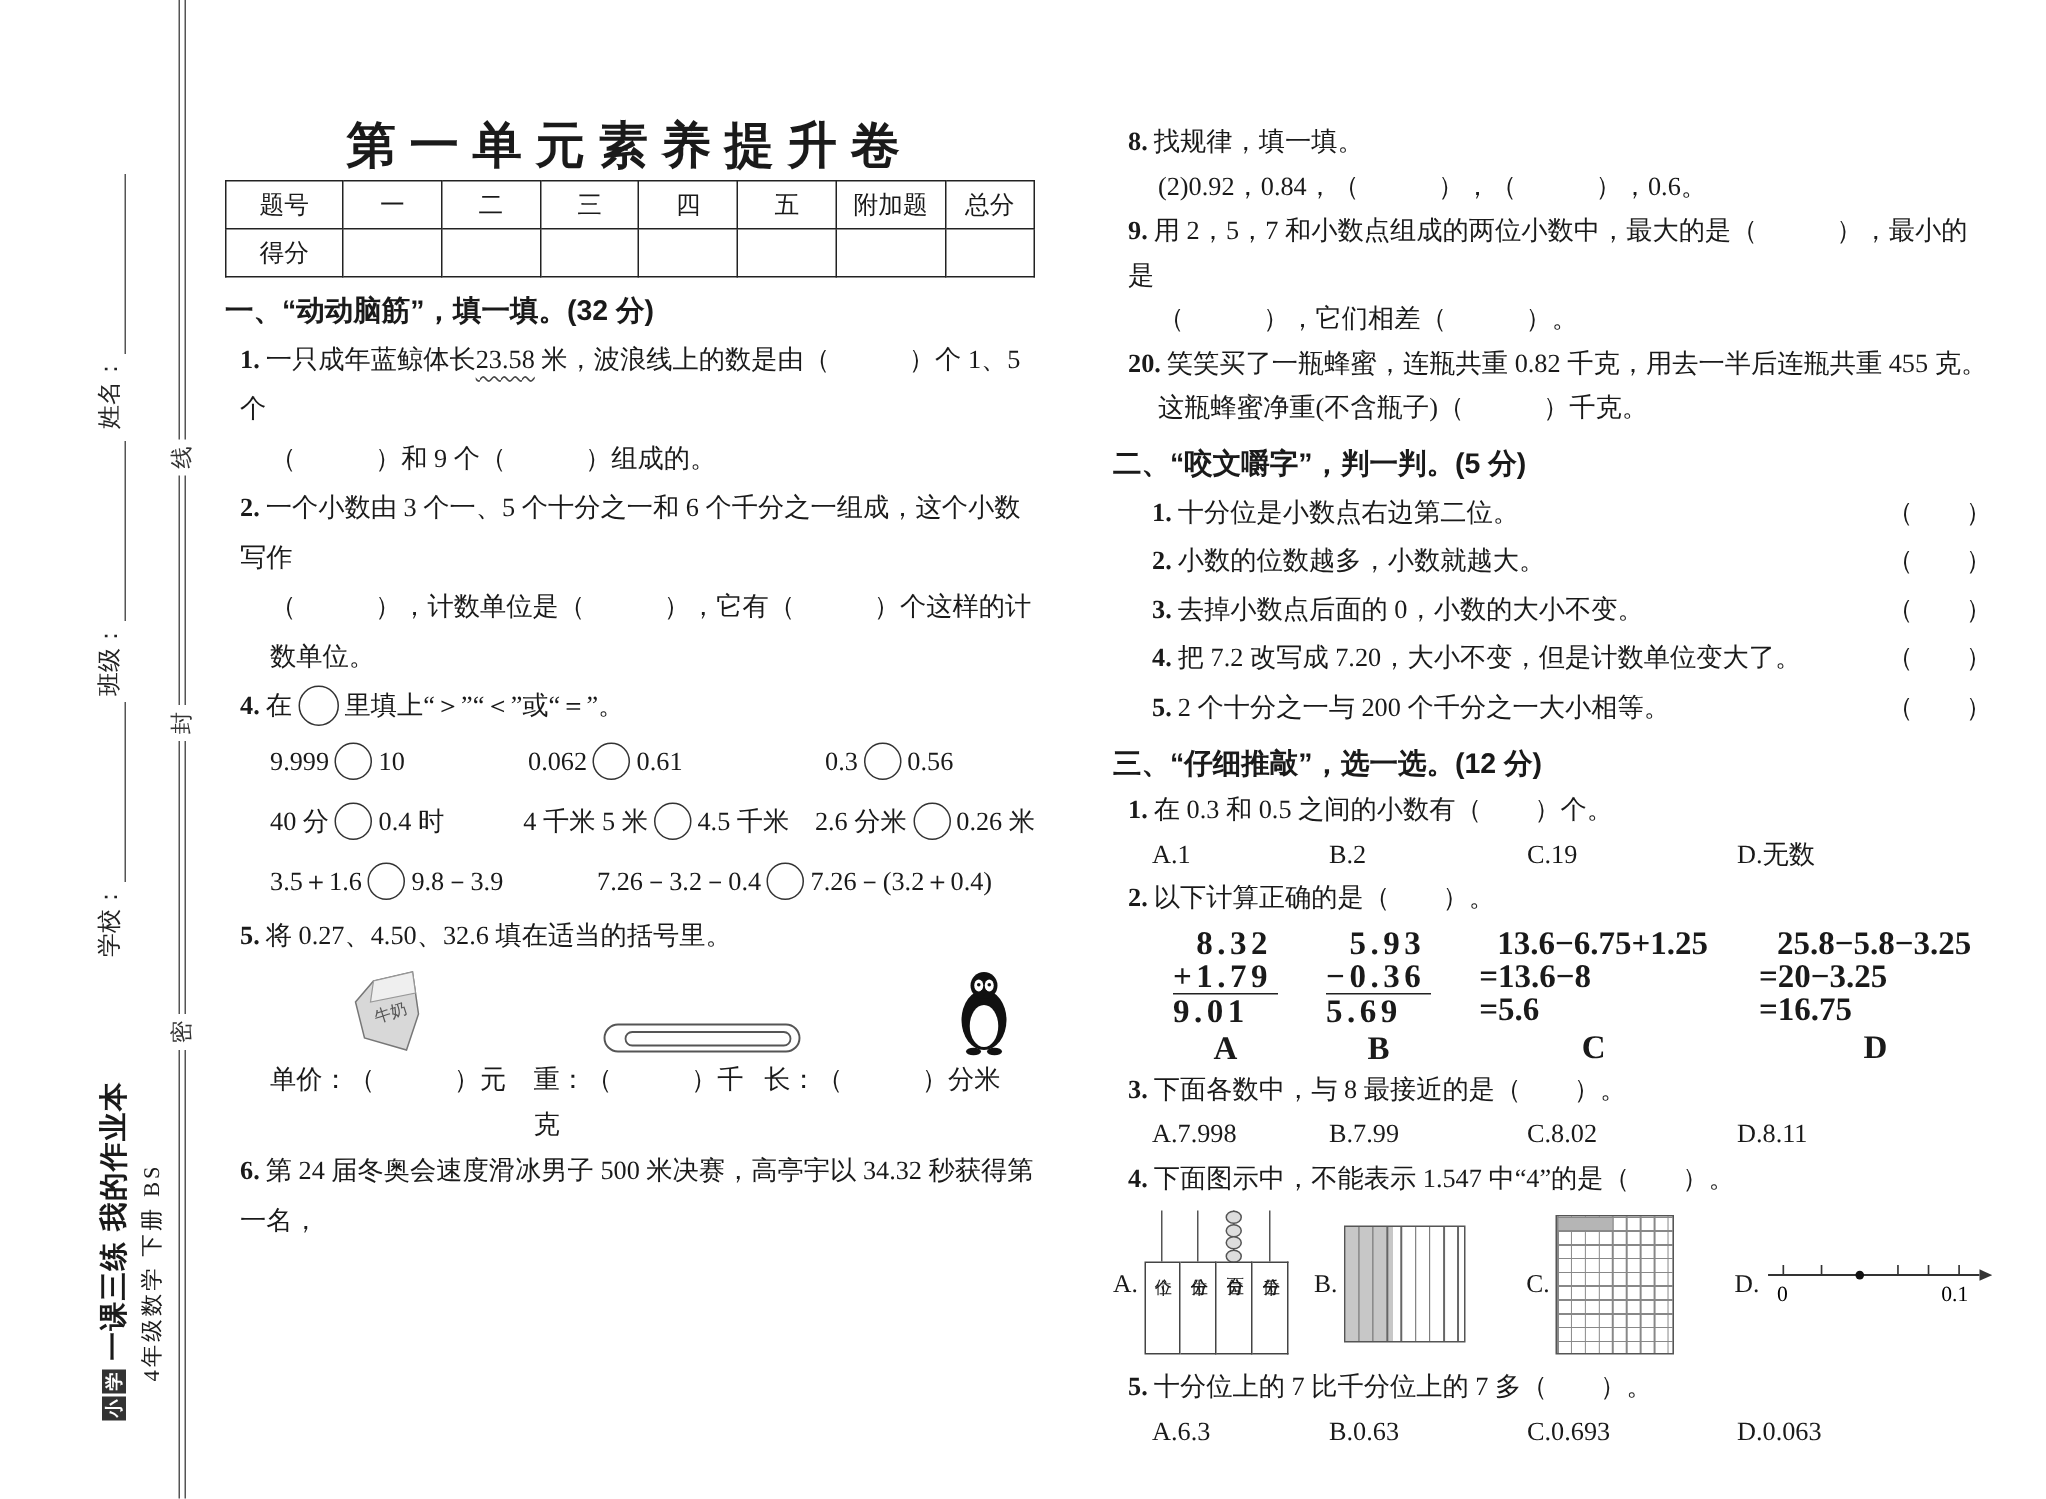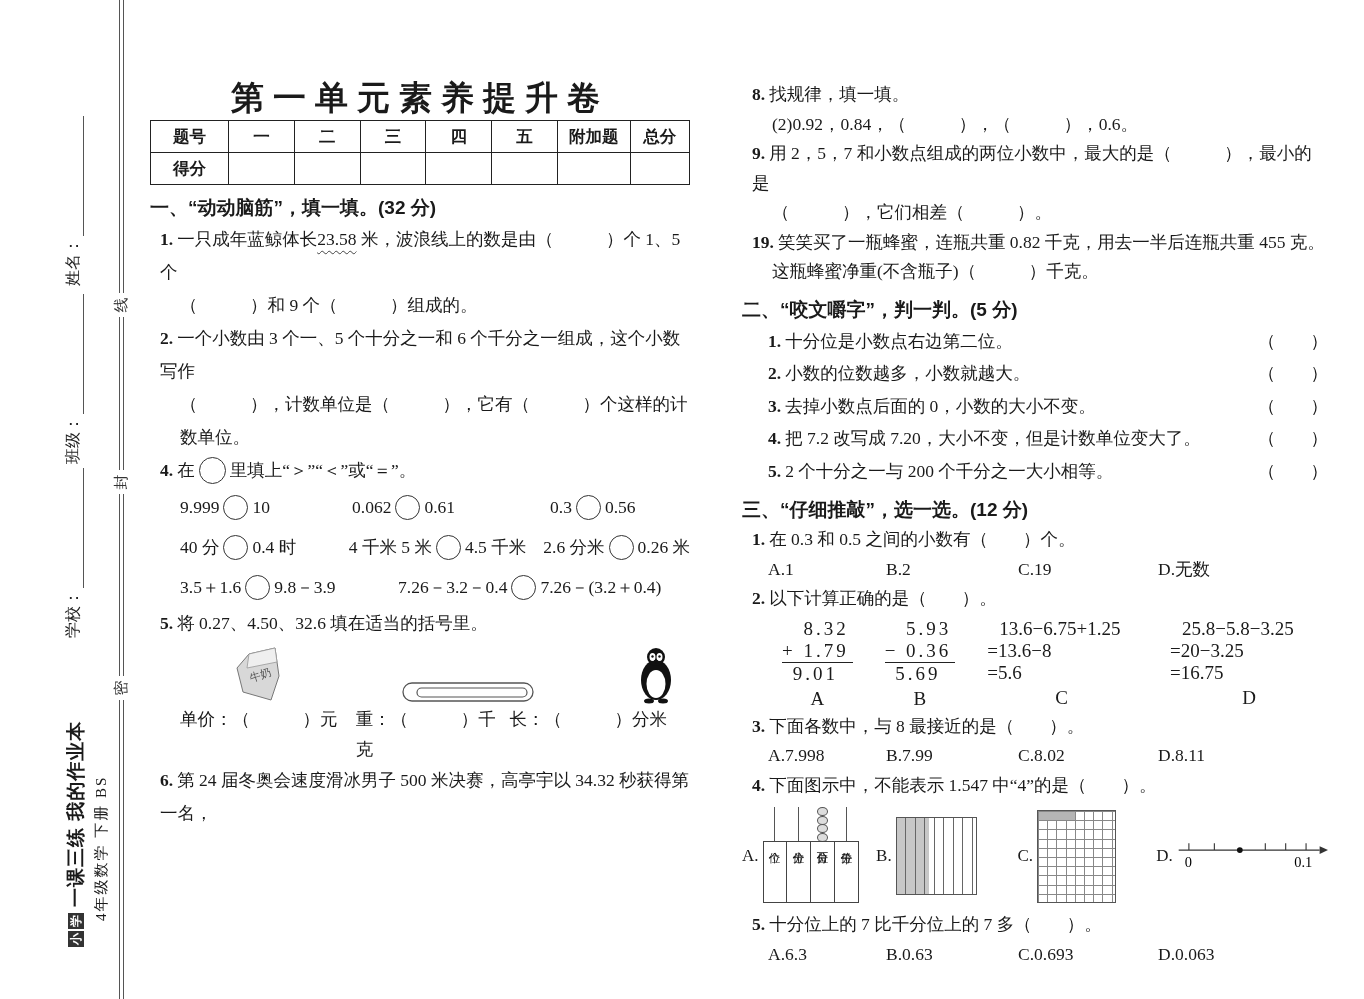--- a/index.html
+++ b/index.html
@@ -28,21 +28,21 @@
   .brand-title { font-weight:bold; font-size:19px; letter-spacing:1px; }
   .brand-sub { font-size:15px; letter-spacing:2px; padding-left:26px; margin-top:3px; }
   
   .page-left  { position:absolute; left:150px; top:76px;  width:540px; }
   .page-right { position:absolute; left:742px; top:80px;  width:586px; }
   .paper-title { text-align:center; font-size:33px; font-weight:bold; letter-spacing:9px; line-height:44px; }
   .paper-sub { text-align:center; font-size:19px; line-height:28px; margin:6px 0 12px; }
   table.score { width:100%; border-collapse:collapse; table-layout:fixed;
     font-family:"Liberation Sans","DejaVu Sans",sans-serif; font-size:16.5px; }
   table.score td { border:1.4px solid #222; height:32px; text-align:center; }
-  table.score td.lab { font-weight:bold;margin-top:41px; }
+  table.score td.lab { font-weight:normal;margin-top:41px; }
   col.c0 { width:14.5%; } col.cx { width:12.2%; } col.cf { width:13.5%; } col.cz { width:11%; }
   .sec-head { font-family:"Liberation Sans","DejaVu Sans",sans-serif; font-weight:bold;
     font-size:19px; line-height:30px; margin-top:8px; }
   .q { line-height:33px; }
   .qf { padding-left:10px; }
   .ql { padding-left:30px; }
   b.no { font-weight:bold; padding-right:4px; }
   .wavy { text-decoration:underline wavy #444; text-underline-offset:5px; text-decoration-thickness:1px; }
   .circ { display:inline-block; width:25px; height:25px; border:1.4px solid #333;
     border-radius:50%; vertical-align:-7px; margin:0 4px; }
@@ -53,27 +53,27 @@
   .cmp { white-space:nowrap; }
   
   .q5-pics { display:flex; align-items:flex-end; height:64px; padding-left:30px; }
   .q5-labels { display:flex; padding-left:30px; line-height:30px; }
   
   .qr { line-height:29.5px; }
   .tf-item { display:flex; line-height:32.5px; }
   .tf-text { flex:1; padding-left:26px; }
   .tf-blank { width:70px; text-align:right; }
   .opts { display:grid; grid-template-columns:118px 132px 140px 1fr; padding-left:26px; line-height:29.5px; }
-  .calc-row { display:flex; padding-left:40px; margin:4px 0 2px; font-size:19px; }
+  .calc-row { display:flex; padding-left:40px; margin:4px 0 2px; font-size:22px;font-weight:bold; }
   .vc { width:76px; margin-right:32px; line-height:22px; }
   .vc .l1 { text-align:right; letter-spacing:3px; padding-right:4px; }
   .vc .l2 { display:flex; justify-content:space-between; letter-spacing:3px;
     border-bottom:1.3px solid #222; padding-right:4px; }
   .vc .lab, .hc .lab { text-align:center; letter-spacing:0; margin-top:3px; }
-  .vc .l3 { text-align:center; letter-spacing:3px; padding-right:4px; }
+  .vc .l3 { text-align:left; letter-spacing:3px; padding-right:4px; }
   .hc { margin-right:34px; line-height:22px; }
   .hc .l1 { padding-left:12px; }
   
   .fig-row { display:flex; align-items:center; margin:6px 0 4px; height:100px; }
   .fig-lab { font-size:17px; margin-right:4px; }
   .abacus { position:relative; width:96px; height:98px; margin-right:32px; }
   .rod { position:absolute; top:0; width:1.5px; height:34px; background:#555; }
   .bead { position:absolute; width:11px; height:9px; border-radius:50%;
     background:#ddd; border:1px solid #555; }
   .acols { position:absolute; top:34px; left:0; display:flex; }
@@ -242,21 +242,21 @@
     <div class="qf"><b class="no">8.</b><span>找规律，填一填。</span></div>
     <div class="ql">(2)0.92，0.84，（　　　），（　　　），0.6。</div>
   </div>
 
   <div class="qr">
     <div class="qf"><b class="no">9.</b><span>用 2，5，7 和小数点组成的两位小数中，最大的是（　　　），最小的是</span></div>
     <div class="ql">（　　　），它们相差（　　　）。</div>
   </div>
 
   <div class="qr">
-    <div class="qf"><b class="no">19.</b><span>笑笑买了一瓶蜂蜜，连瓶共重 0.82 千克，用去一半后连瓶共重 455 克。</span></div>
+    <div class="qf"><b class="no">20.</b><span>笑笑买了一瓶蜂蜜，连瓶共重 0.82 千克，用去一半后连瓶共重 455 克。</span></div>
     <div class="ql">这瓶蜂蜜净重(不含瓶子)（　　　）千克。</div>
   </div>
 
   <div class="sec-head">二、“咬文嚼字”，判一判。(5 分)</div>
 
   <div class="tf-item">
     <span class="tf-text"><b class="no">1.</b><span>十分位是小数点右边第二位。</span></span>
     <span class="tf-blank">（　　）</span>
   </div>
   <div class="tf-item">

